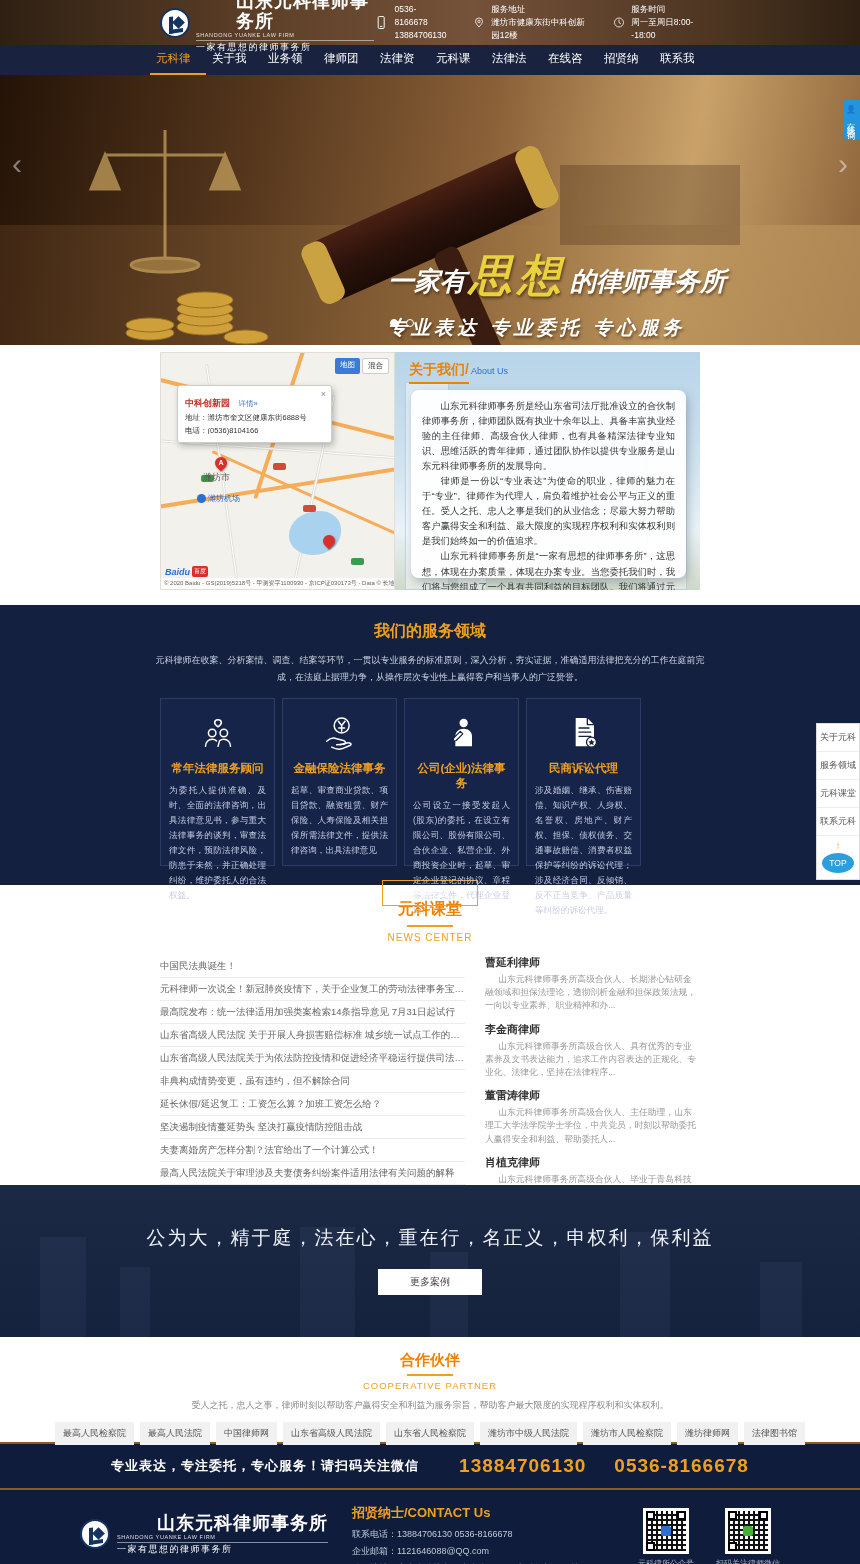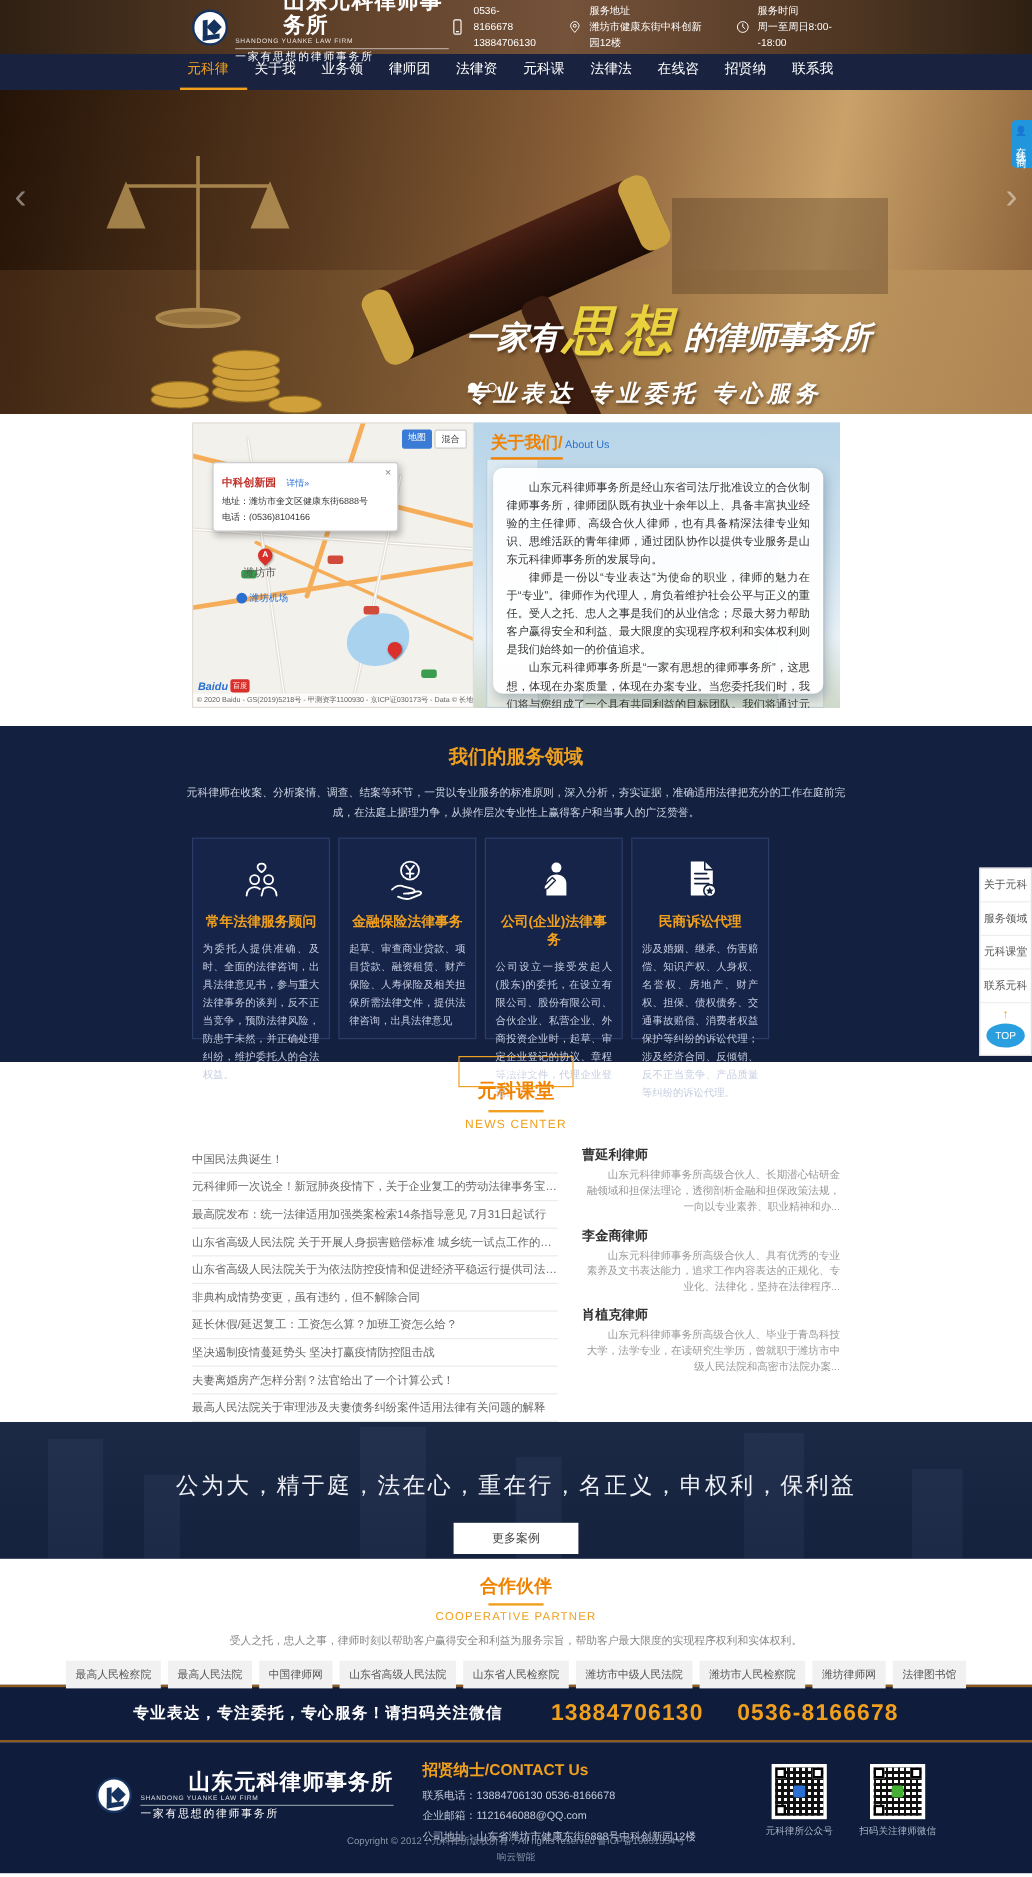--- a/index.html
+++ b/index.html
@@ -104,24 +104,24 @@
   .sec-news { height:300px; background:#fff; }
   .news-title { text-align:center; color:#f08200; font-size:16px; font-weight:bold; padding-top:14px; }
   .news-title-bar { width:46px; height:2px; background:#f0a01e; margin:5px auto; }
   .news-en { text-align:center; color:#f0a01e; font-size:10px; letter-spacing:1px; }
   .news-cols { width:540px; margin:12px auto 0; display:flex; gap:20px; }
   .news-list { width:305px; list-style:none; }
   .news-list li { font-size:9.5px; color:#666; padding:5px 0 4px; border-bottom:1px solid #ececec; white-space:nowrap; overflow:hidden; text-overflow:ellipsis; cursor:pointer; }
   .lawyers { width:215px; }
   .lawyer { margin-bottom:9px; }
   .lw-name { font-size:11px; font-weight:bold; color:#333; cursor:pointer; }
-  .lw-bio { font-size:8.8px; color:#999; line-height:1.5; margin-top:3px; text-indent:1.5em;text-align:right; }
-
-  
-  .sec-quote { height:114px; background:linear-gradient(180deg,#1c2945,#15223e); position:relative; overflow:hidden; }
+  .lw-bio { font-size:8.8px; color:#999; line-height:1.5; margin-top:3px; text-indent:1.5em; }
+
+  
+  .sec-quote { height:152px; background:linear-gradient(180deg,#1c2945,#15223e); position:relative; overflow:hidden; }
   .sec-quote .bld2 { position:absolute; bottom:0; background:rgba(140,160,200,.07); }
   .quote-text { text-align:center; color:#eef1f6; font-size:19px; letter-spacing:2px; padding-top:40px; position:relative; }
   .case-btn { display:block; width:104px; margin:18px auto 0; background:#fff; color:#444; font-size:10px; text-align:center; padding:6px 0; cursor:pointer; border:none; position:relative; }
 
   
   .sec-partners { height:105px; background:#fff; }
   .pt-title { text-align:center; color:#f08200; font-size:15px; font-weight:bold; padding-top:14px; }
   .pt-bar { width:46px; height:2px; background:#f0a01e; margin:4px auto; }
   .pt-en { text-align:center; color:#f0a01e; font-size:9.5px; letter-spacing:1px; }
   .pt-desc { text-align:center; color:#888; font-size:9px; margin-top:8px; }
@@ -359,21 +359,21 @@
       <div class="svc-card">
         <div class="svc-ico">
             <svg viewBox="0 0 48 48">
               <path d="M24 8c2.5 0 4 1.6 4 3.6 0 1.8-1.7 3.4-4 5-2.3-1.6-4-3.2-4-5 0-2 1.5-3.6 4-3.6z"></path>
               <circle cx="17" cy="24" r="4.5"></circle>
               <circle cx="31" cy="24" r="4.5"></circle>
               <path d="M9 40c0-5 3.5-8.5 8-8.5 2 0 3.8.7 5.2 1.9M39 40c0-5-3.5-8.5-8-8.5-2 0-3.8.7-5.2 1.9L24 40"></path>
             </svg>
           </div>
         <div class="svc-name">常年法律服务顾问</div>
-        <div class="svc-desc">为委托人提供准确、及时、全面的法律咨询，出具法律意见书，参与重大法律事务的谈判，反不正当竞争，预防法律风险，防患于未然，并正确处理纠纷，维护委托人的合法权益。</div>
+        <div class="svc-desc">为委托人提供准确、及时、全面的法律咨询，出具法律意见书，参与重大法律事务的谈判，审查法律文件，预防法律风险，防患于未然，并正确处理纠纷，维护委托人的合法权益。</div>
       </div>
       <div class="svc-card">
         <div class="svc-ico">
             <svg viewBox="0 0 48 48">
               <circle cx="26" cy="15" r="9"></circle>
               <path d="M22 10l4 5 4-5M26 15v7M22.5 18h7"></path>
               <path d="M8 34c4-4 8-5 12-3l8 2c3 .8 4 4 0 4.5l-8 .5"></path>
               <path d="M24 38l8-2c4-1 7 1 4 3l-10 4c-4 1-8 0-12-2"></path>
             </svg>
           </div>
@@ -460,20 +460,24 @@
           <div class="lawyer">
             <div class="lw-name">曹延利律师</div>
             <div class="lw-bio">山东元科律师事务所高级合伙人、长期潜心钻研金融领域和担保法理论，透彻剖析金融和担保政策法规，一向以专业素养、职业精神和办...</div>
           </div>
 
           <div class="lawyer">
             <div class="lw-name">李金商律师</div>
             <div class="lw-bio">山东元科律师事务所高级合伙人、具有优秀的专业素养及文书表达能力，追求工作内容表达的正规化、专业化、法律化，坚持在法律程序...</div>
           </div>
 
+          <div class="lawyer">
+            <div class="lw-name">董雷涛律师</div>
+            <div class="lw-bio">山东元科律师事务所高级合伙人、主任助理，山东理工大学法学院学士学位，中共党员，时刻以帮助委托人赢得安全和利益、帮助委托人...</div>
+          </div>
 
           <div class="lawyer">
             <div class="lw-name">肖植克律师</div>
             <div class="lw-bio">山东元科律师事务所高级合伙人、毕业于青岛科技大学，法学专业，在读研究生学历，曾就职于潍坊市中级人民法院和高密市法院办案...</div>
           </div>
 
       </div>
     </div>
   </section>
 

